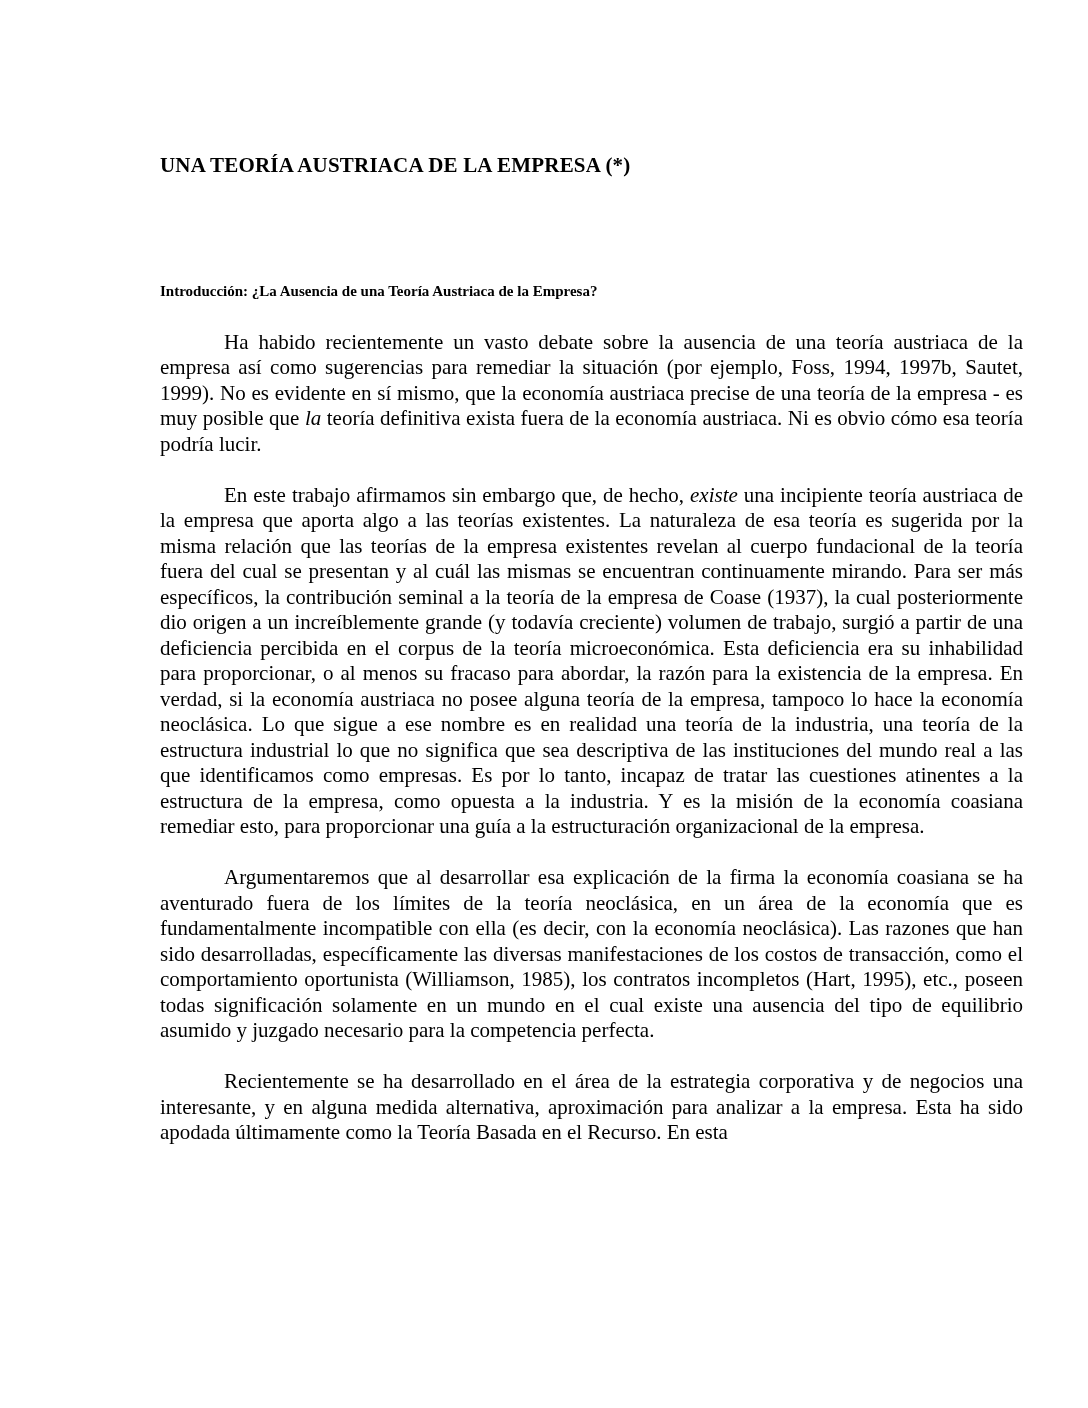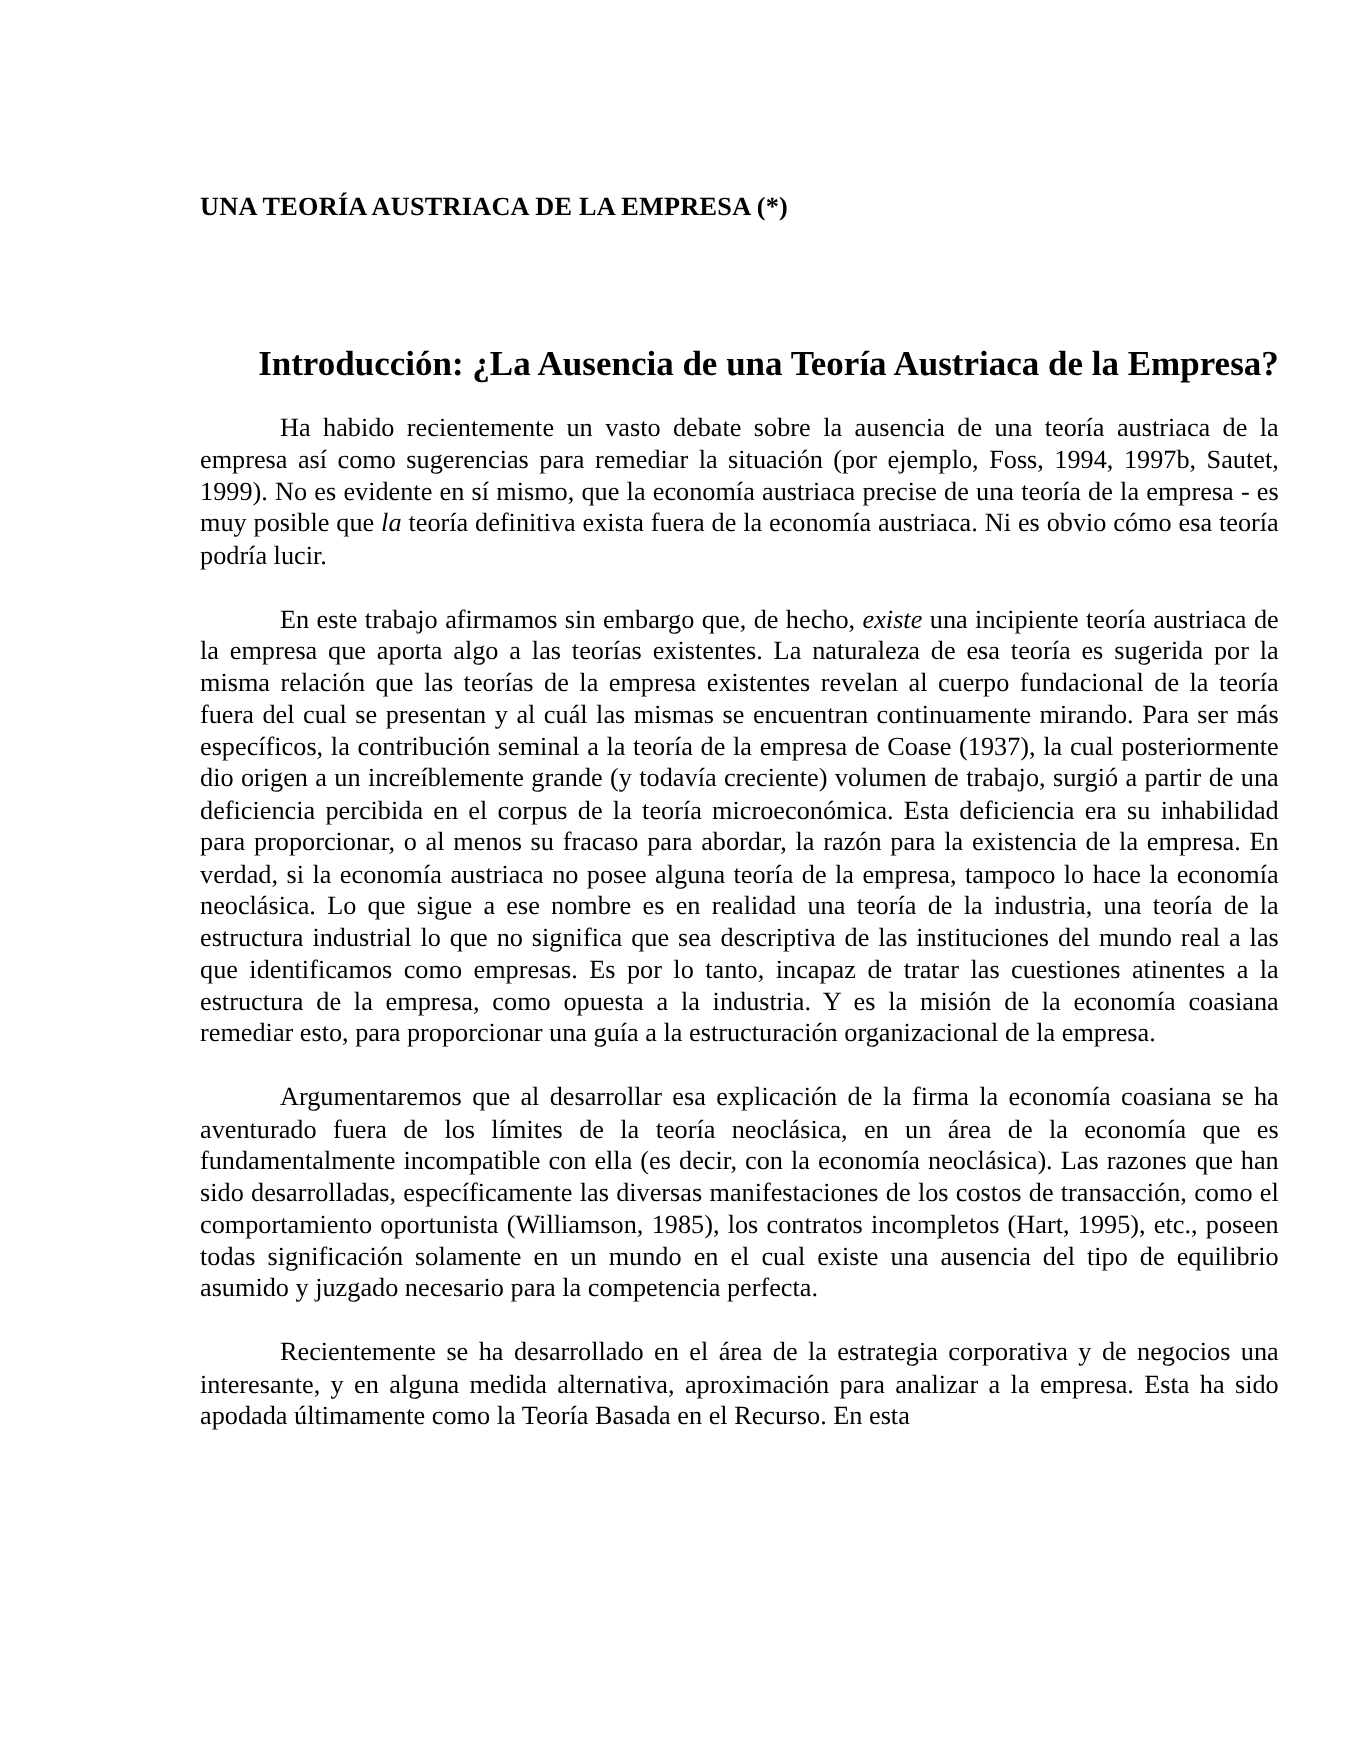--- a/index.html
+++ b/index.html
@@ -27,24 +27,23 @@
     line-height: 25.5px;
     letter-spacing: 0.2px;
   }
   .byline {
     margin-top: 25.5px;
     text-align: right;
     padding-right: 48px;
   }
   .section-heading {
     margin: 100px 0 0 0;
-    font-size: 28px;
+    font-size: 15px;
     font-weight: bold;
     line-height: 25.5px;
-    text-align: right;
   }
   .body-text p.para {
     margin: 25.5px 0 0 0;
     text-align: justify;
     text-indent: 64px;
   }
   .body-text p.para em {
     font-style: italic;
   }
 </style>

